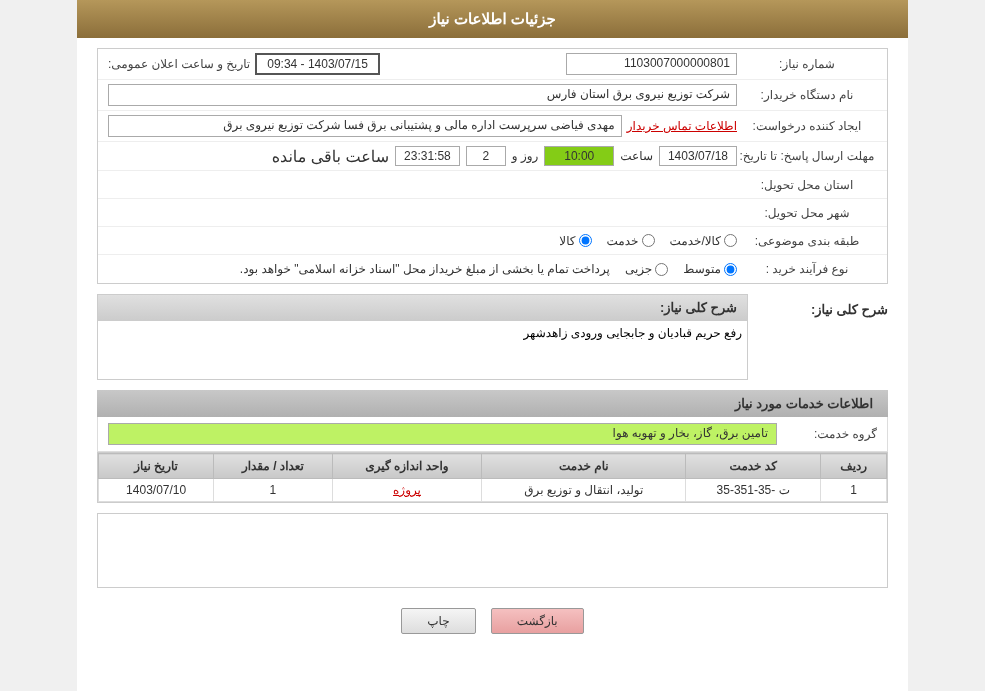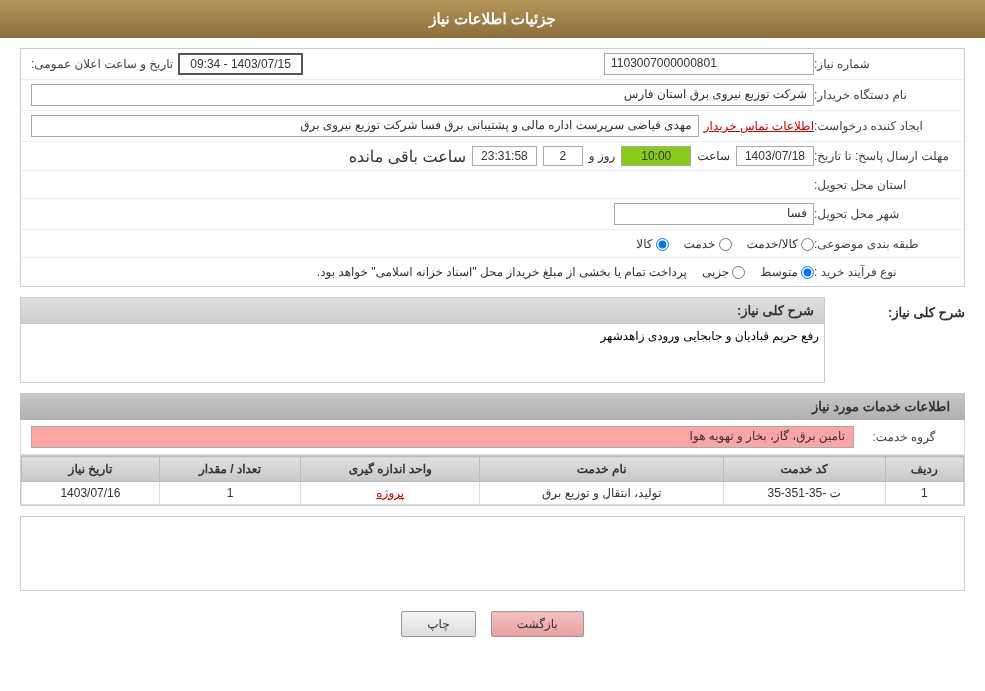--- a/index.html
+++ b/index.html
@@ -4,21 +4,21 @@
   <style>
     * { box-sizing: border-box; margin: 0; padding: 0; }
     body {
       font-family: Tahoma, Arial, sans-serif;
       font-size: 12px;
       background: #f0f0f0;
       direction: rtl;
       color: #333;
     }
     .page-wrapper {
-      width: 985px;
+      width: 831px;
       min-height: 691px;
       background: #fff;
       margin: 0 auto;
     }
     .header-bar {
       background: linear-gradient(to bottom, #b5975a, #8b6e3a);
       color: #fff;
       text-align: center;
       padding: 10px 0;
       font-size: 15px;
@@ -35,21 +35,21 @@
       font-size: 12px;
     }
     .radio-group {
       display: flex;
       align-items: center;
       gap: 15px;
       direction: rtl;
     }
     .radio-item {
       display: flex;
-      align-items: flex-end;
+      align-items: center;
       gap: 3px;
       font-size: 12px;
     }
     .section-header {
       background: linear-gradient(to bottom, #c8c8c8, #b0b0b0);
       padding: 6px 15px;
       font-size: 13px;
       font-weight: bold;
       color: #333;
       text-align: right;
@@ -147,40 +147,40 @@
       color: #333;
     }
     .btn-back {
       background: linear-gradient(to bottom, #f5c0c0, #e8a0a0);
       color: #333;
     }
     .goroh-field {
       flex: 1;
       border: 1px solid #aaa;
       padding: 2px 8px;
-      background: #fca5a5;
+      background: #bef264;
       font-size: 12px;
       direction: rtl;
       min-height: 22px;
     }
     .main-form-border {
       border: 1px solid #ccc;
       margin-bottom: 10px;
     }
     .form-row {
       display: flex;
       align-items: center;
       border-bottom: 1px solid #eee;
       padding: 4px 10px;
       min-height: 28px;
     }
     .form-row:last-child { border-bottom: none; }
     .lbl {
       min-width: 140px;
-      text-align: left;
+      text-align: center;
       font-size: 12px;
       color: #444;
       padding-right: 0;
     }
     .val-box {
       flex: 1;
       border: 1px solid #aaa;
       padding: 2px 6px;
       background: #fff;
       font-size: 12px;
@@ -195,21 +195,21 @@
 
   <div class="header-bar">جزئیات اطلاعات نیاز</div>
 
   <div class="content-area">
 
     <div class="main-form-border">
 
       <div class="form-row">
         <div class="lbl">شماره نیاز:</div>
         <div style="display:flex; align-items:center; flex:1; gap:10px;">
-          <div class="val-box" style="max-width:210px; text-align:left;margin-left:10px;">1103007000000801</div>
+          <div class="val-box" style="max-width:210px; text-align:right;margin-left:10px;">1103007000000801</div>
           <div style="flex:1;"></div>
           <div style="display:flex; align-items:center; gap:5px;">
             <div style="border:2px solid #555; padding:2px 10px; font-size:12px; background:#fff;">1403/07/15 - 09:34</div>
             <span style="font-size:12px; color:#444;">تاریخ و ساعت اعلان عمومی:</span>
           </div>
         </div>
       </div>
 
       <div class="form-row">
         <div class="lbl">نام دستگاه خریدار:</div>
@@ -236,21 +236,20 @@
           <span style="font-size:16px;">ساعت باقی مانده</span>
         </div>
       </div>
 
       <div class="form-row">
         <div class="lbl">استان محل تحویل:</div>
       </div>
 
       <div class="form-row">
         <div class="lbl">شهر محل تحویل:</div>
-        <div class="val-box" style="max-width:200px;">فسا</div>
       </div>
 
       <div class="form-row">
         <div class="lbl">طبقه بندی موضوعی:</div>
         <div class="radio-group">
           <div class="radio-item">
             <input type="radio" name="tabaqe" style="">
             <span>کالا/خدمت</span>
           </div>
           <div class="radio-item">
@@ -290,21 +289,21 @@
         <div style="border:1px solid #ccc; padding:0;">
           <textarea class="sharh-textarea" style="width: 100%; min-height: 55px; border: none; padding: 5px; font-family: Tahoma, Arial, sans-serif; font-size: 12px; direction: rtl; resize: none; background: rgb(255, 255, 255); outline: none;">رفع حریم قبادیان و جابجایی ورودی زاهدشهر</textarea>
         </div>
       </div>
     </div>
 
     <div class="khadamat-section">
       <div class="khadamat-header">اطلاعات خدمات مورد نیاز</div>
 
       <div class="goroh-row">
-        <div style="min-width:100px; text-align:center; font-size:12px; color:#444;">گروه خدمت:</div>
+        <div style="min-width:100px; text-align:right; font-size:12px; color:#444;">گروه خدمت:</div>
         <div class="goroh-field">تامین برق، گاز، بخار و تهویه هوا</div>
       </div>
 
       <div class="table-section">
         <table>
           <thead>
             <tr>
               <th>ردیف</th>
               <th>کد خدمت</th>
               <th>نام خدمت</th>
@@ -313,21 +312,21 @@
               <th>تاریخ نیاز</th>
             </tr>
           </thead>
           <tbody id="khadamat-tbody">
           <tr>
         <td>1</td>
         <td>ت -35-351-35</td>
         <td>تولید، انتقال و توزیع برق</td>
         <td><span class="project-link">پروژه</span></td>
         <td>1</td>
-        <td>1403/07/16</td>
+        <td>1403/07/10</td>
       </tr>
             </tbody>
         </table>
       </div>
     </div>
 
     <div class="tawzih-section">
       <div style="display:flex; align-items:flex-start; gap:0;">
         <div style="flex:1; border:1px solid #ccc;">
           <textarea class="tawzih-textarea" style="width: 100%; min-height: 70px; border: none; padding: 5px; font-family: Tahoma, Arial, sans-serif; font-size: 12px; direction: rtl; resize: none; background: rgb(255, 255, 255); outline: none;"></textarea>

